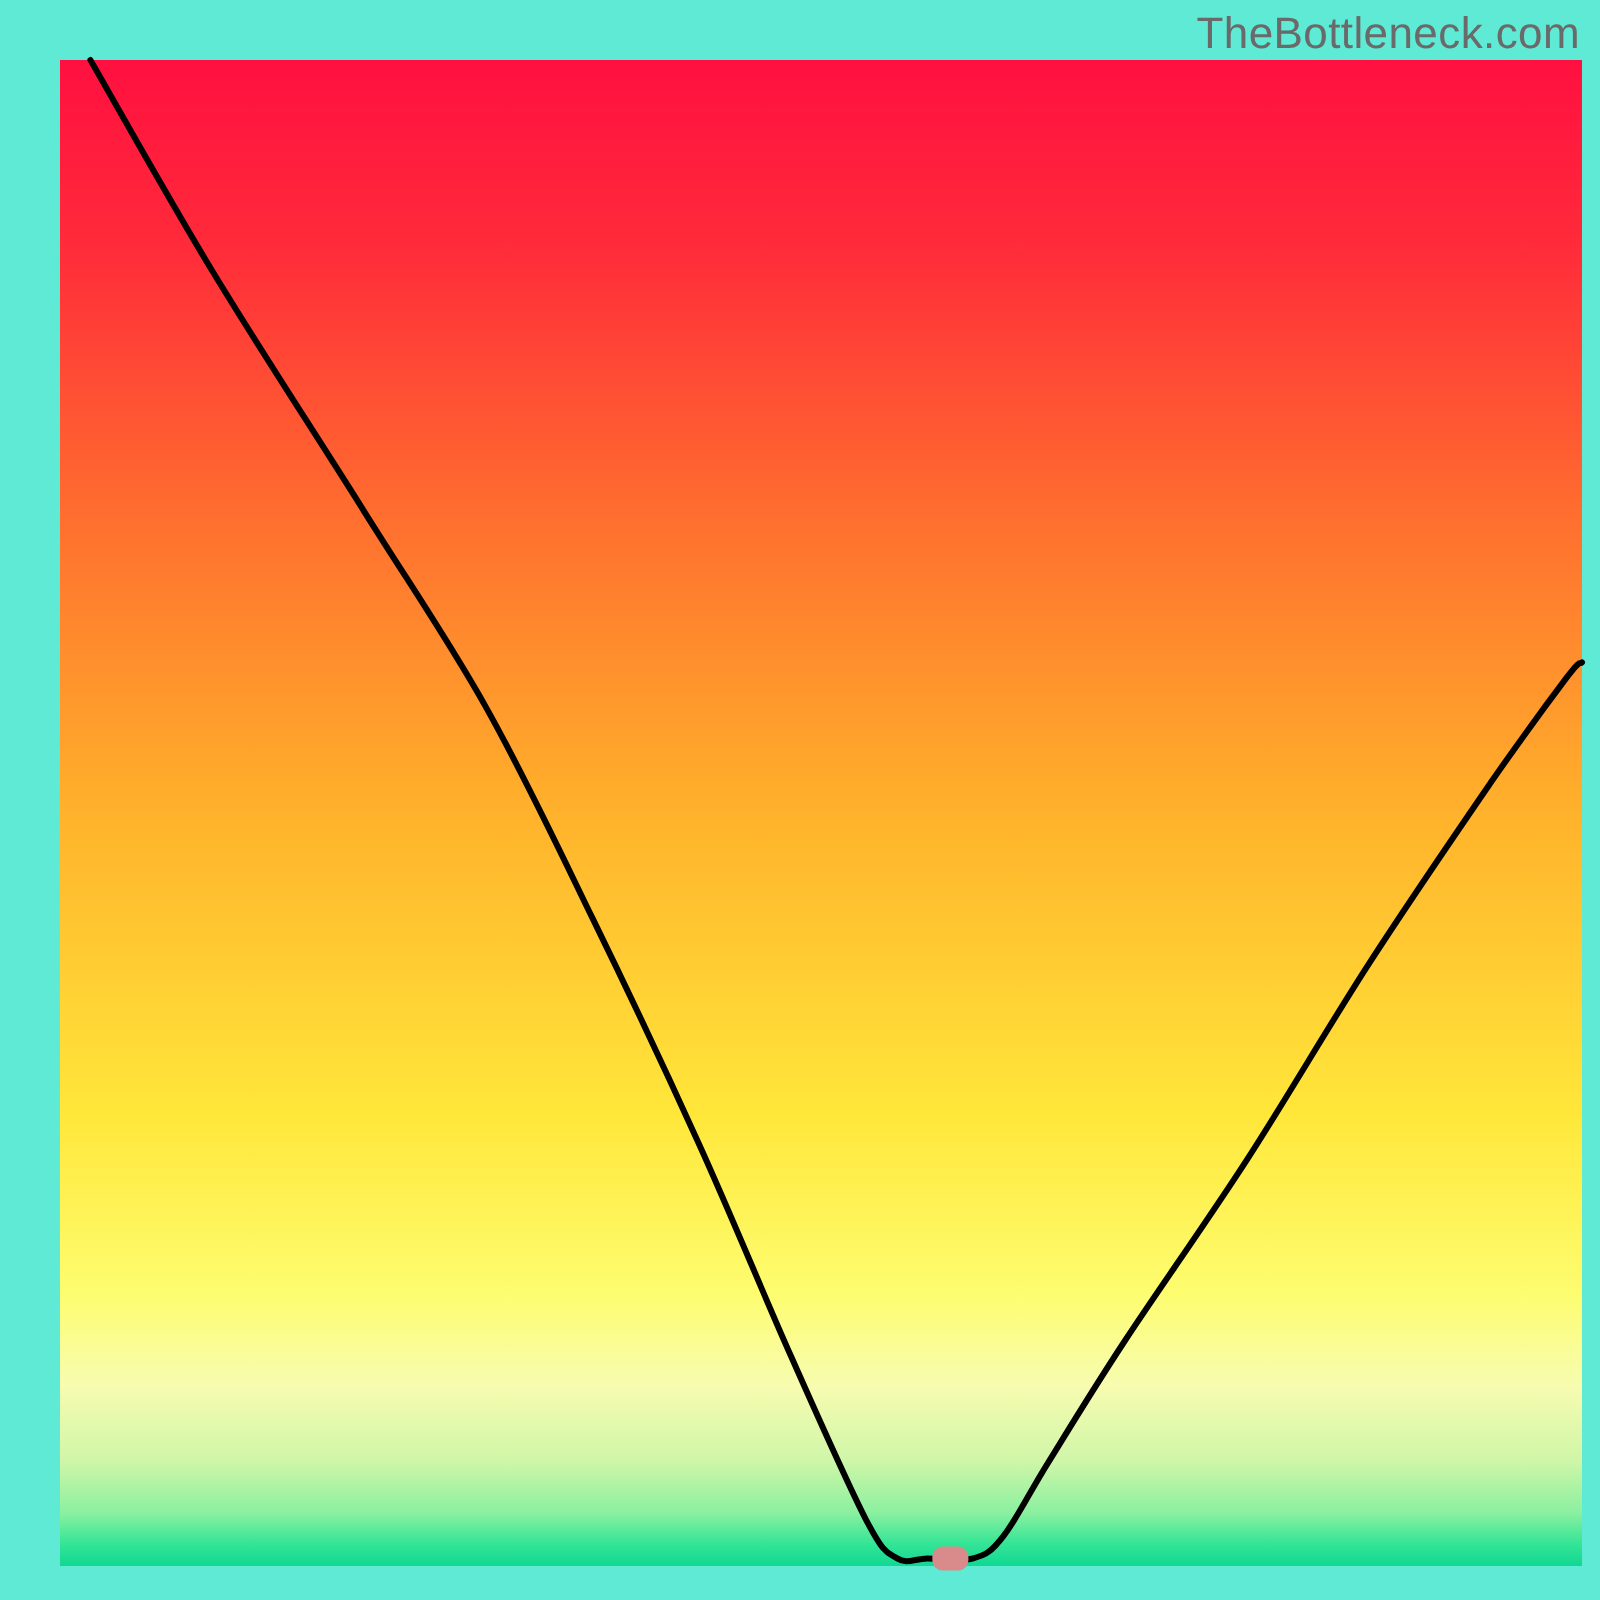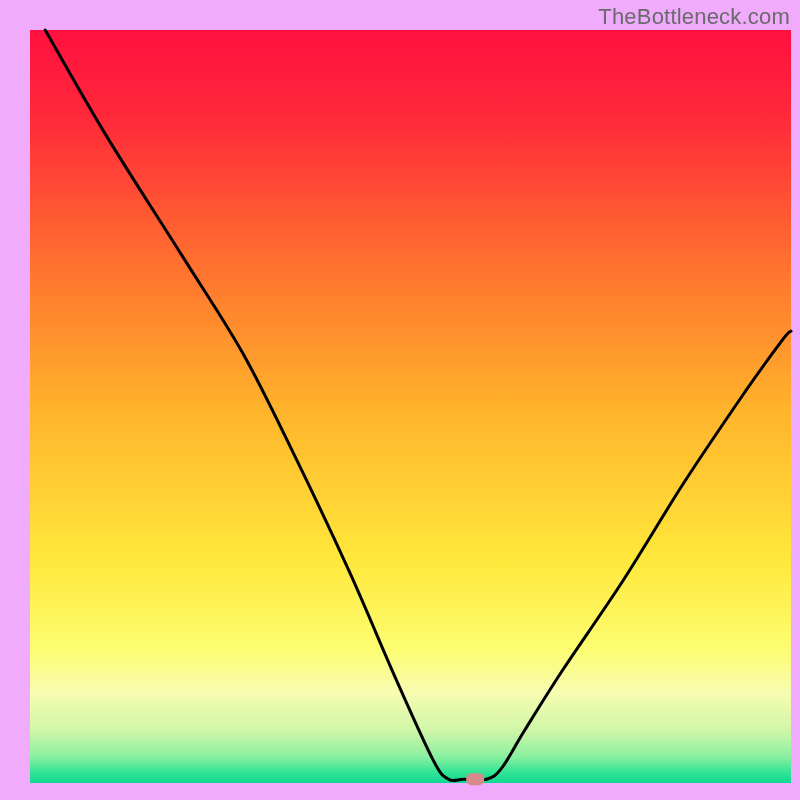--- a/index.html
+++ b/index.html
@@ -8,21 +8,21 @@
     width: 800px;
     height: 800px;
     overflow: hidden;
     background: #000;
     font-family: Arial, Helvetica, sans-serif;
   }
   .frame {
     position: relative;
     width: 800px;
     height: 800px;
-    background: #f0abfc;
+    background: #5eead4;
   }
   .watermark {
     position: absolute;
     top: 4px;
     right: 10px;
     color: #6a6a6a;
     font-size: 22px;
     font-weight: 400;
     letter-spacing: 0.2px;
     z-index: 5;

